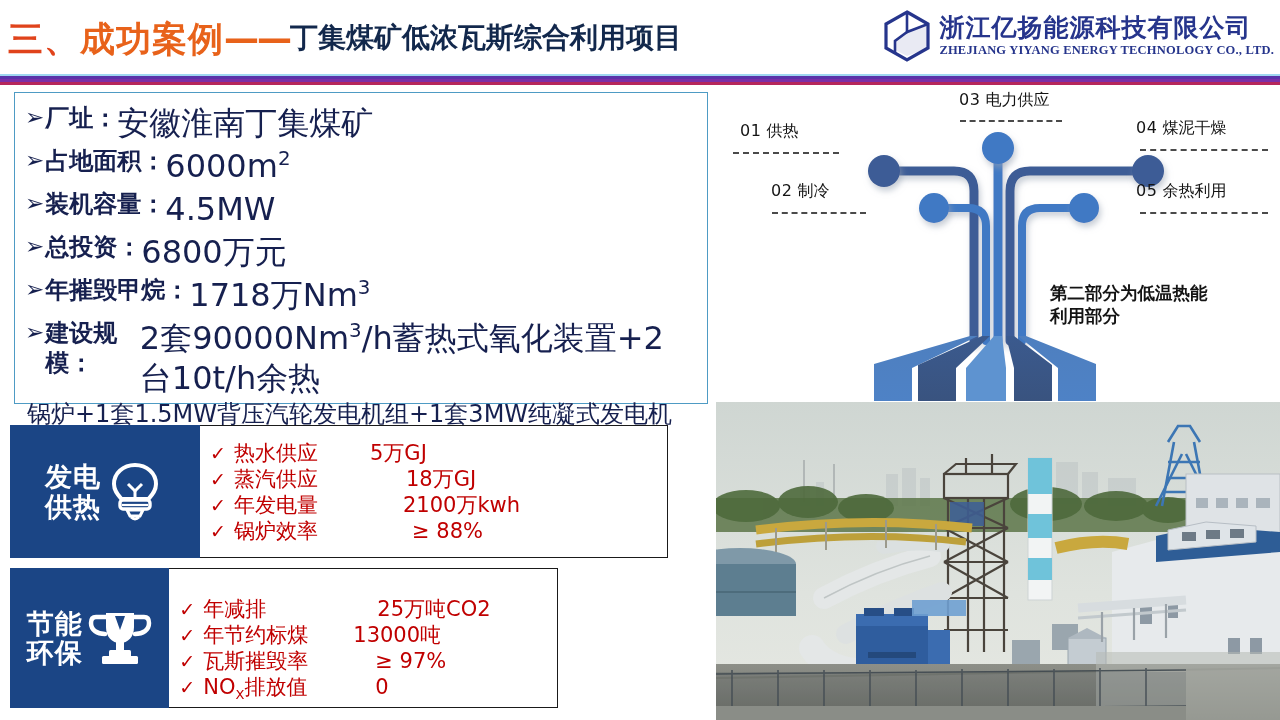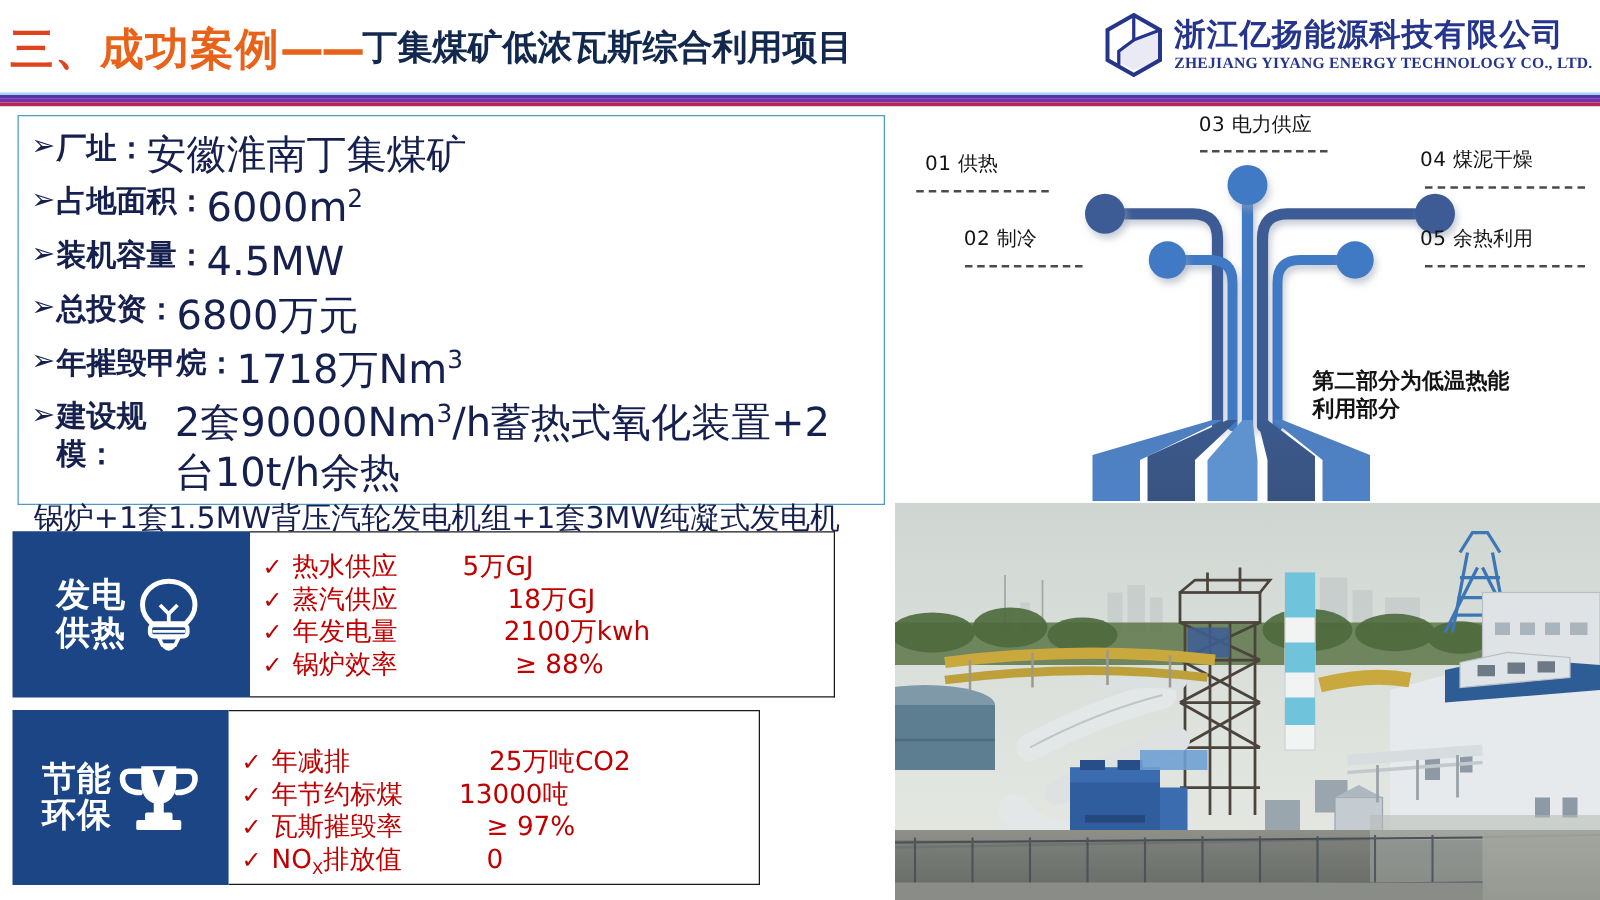--- a/index.html
+++ b/index.html
@@ -232,21 +232,21 @@
         <span class="kv-val" style="padding-left:47px;">2100万kwh</span>
       </div>
       <div class="kv-row">
         <span class="kv-check">✓</span>
         <span class="kv-key" style="width:122px;">锅炉效率</span>
         <span class="kv-val" style="padding-left:56px;">≥ 88%</span>
       </div>
     </div>
   </div>
 
-  <div class="panel" style="left:10px; top:568px; width:598px; height:140px;">
+  <div class="panel" style="left:10px; top:568px; width:548px; height:140px;">
     <div class="panel-tag" style="width:190px;">
       <div class="panel-tag-text">
         <span>节能</span>
         <span>环保</span>
       </div>
       <svg width="66" height="58" viewBox="0 0 66 58">
         <path d="M19 4 L47 4 L47 18 C47 28 41 34 33 34 C25 34 19 28 19 18 Z" fill="#ffffff"></path>
         <path d="M19 8 L9 8 C6 8 4 10 4 14 C4 21 10 25 18 25" fill="none" stroke="#ffffff" stroke-width="4.5" stroke-linecap="round"></path>
         <path d="M47 8 L57 8 C60 8 62 10 62 14 C62 21 56 25 48 25" fill="none" stroke="#ffffff" stroke-width="4.5" stroke-linecap="round"></path>
         <rect x="29" y="33" width="8" height="9" fill="#ffffff"></rect>
@@ -353,21 +353,21 @@
       <span>煤泥干燥</span>
     </div>
     <div class="node-underline" style="left:424px; top:63px; width:128px;"></div>
 
     <div class="node-label" style="left:420px; top:95px;">
       <span class="num">05</span>
       <span>余热利用</span>
     </div>
     <div class="node-underline" style="left:424px; top:126px; width:128px;"></div>
 
-    <div class="part-caption" style="left:334px; top:196px;margin-top:12px;">第二部分为低温热能
+    <div class="part-caption" style="left:334px; top:196px;">第二部分为低温热能
 利用部分</div>
   </div>
 
   <div id="photo">
     <svg width="564" height="318" viewBox="0 0 564 318">
 
       <defs>
         <linearGradient id="sky" x1="0" y1="0" x2="0" y2="1">
           <stop offset="0%" stop-color="#cfd6d2"></stop>
             <stop offset="60%" stop-color="#dfe3de"></stop>

